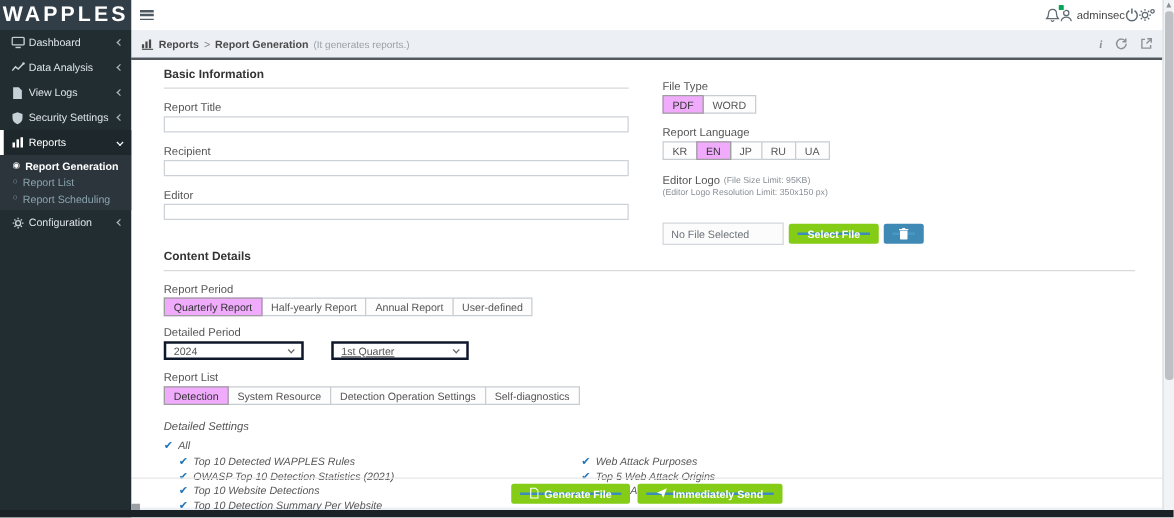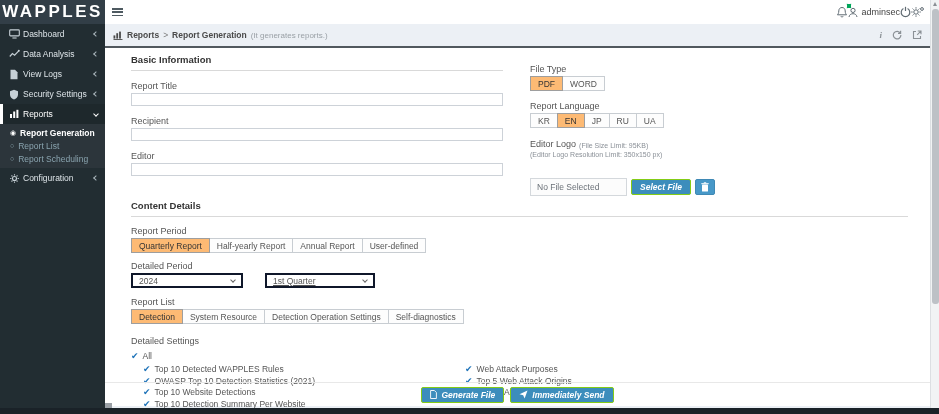--- a/index.html
+++ b/index.html
@@ -50,38 +50,38 @@
   .t-input { display:block; width:100%; height:13px; border:1px solid #cdd2d8; background:#fff; margin-top:2px;
              font-size:9px; padding:0 4px; outline:none; }
   #basic-info { position:absolute; left:26px; top:6px; width:372px; }
   #file-settings { position:absolute; left:425px; top:6px; width:378px; }
   #content-details { position:absolute; left:26px; top:152px; width:777px; }
   
   .btn-group { display:flex; margin-top:2px; }
   .tbtn { height:15px; display:flex; align-items:center; padding:0 7px; background:#fdfdfd;
           border:1px solid #c8cdd2; margin-left:-1px; font-size:8.5px; color:#555; cursor:pointer; white-space:nowrap; }
   .tbtn:first-child { margin-left:0; }
-  .tbtn.selected { background:#fdba74; border-color:#9e9e9e; color:#333; position:relative; z-index:1; }
+  .tbtn.selected { background:#f0abfc; border-color:#9e9e9e; color:#333; position:relative; z-index:1; }
   
   .sel-row { display:flex; gap:22px; margin-top:2px; }
   .selbox { position:relative; height:15px; border:2px solid #0f172a; background:#fff; display:flex;
             align-items:center; padding:0 6px; font-size:8.5px; color:#555; cursor:pointer; }
   .selbox .chev { border-color:#666; margin-left:auto; margin-top:-2px; }
   .sb-year { width:112px; } .sb-quarter { width:110px;text-decoration:underline; }
   
   .small-note { font-size:7px; color:#8a9097; }
-  .logo-line { margin-top:11px; display:flex; align-items:flex-end; gap:3px; }
+  .logo-line { margin-top:11px; display:flex; align-items:center; gap:3px; }
   .file-row { margin-top:20px; display:flex; align-items:center; gap:4px; }
   .file-box { width:97px; height:18px; border:1px solid #d4d8dc; background:#fcfcfc; display:flex;
               align-items:center; padding:0 6px; color:#6b7178; font-size:8.5px; }
   .btn-blue { height:16px; display:flex; align-items:center; gap:4px; background:#3c8dbc; color:#fff;
-              border:1px solid #84cc16; border-radius:2px; padding:0 8px; font-size:8.5px; font-weight:bold; cursor:pointer;font-style:italic; }
+              border:7px solid #84cc16; border-radius:2px; padding:0 8px; font-size:8.5px; font-weight:bold; cursor:pointer; }
   .btn-trash { background:#4798c8; border-color:#3f89b5; padding:0 5px; }
   
-  .checks { margin-top:12px; }
+  .checks { margin-top:12px;font-style:italic; }
   .check-row { display:flex; align-items:center; gap:4px; height:11.5px; font-size:8.5px; color:#555; cursor:pointer; white-space:nowrap; }
   .check-icon::before { content:"\2714"; color:#1d72b8; font-size:9px; line-height:1; }
   .check-cols { position:relative; margin-left:12px; margin-top:2px; }
   .col-right { position:absolute; left:322px; top:0; }
   
   .card-footer { position:absolute; left:0; right:0; bottom:0; height:24px; border-top:1px solid #e8e8e8;
                  display:flex; align-items:center; justify-content:center; gap:6px; }
   
   .vscroll { position:absolute; right:0; top:0; width:9px; height:414px; background:#f1f3f4; border-left:1px solid #dcdfe2; z-index:10; }
   .vscroll .arrow-up { position:absolute; top:2px; left:2px; width:0; height:0;

